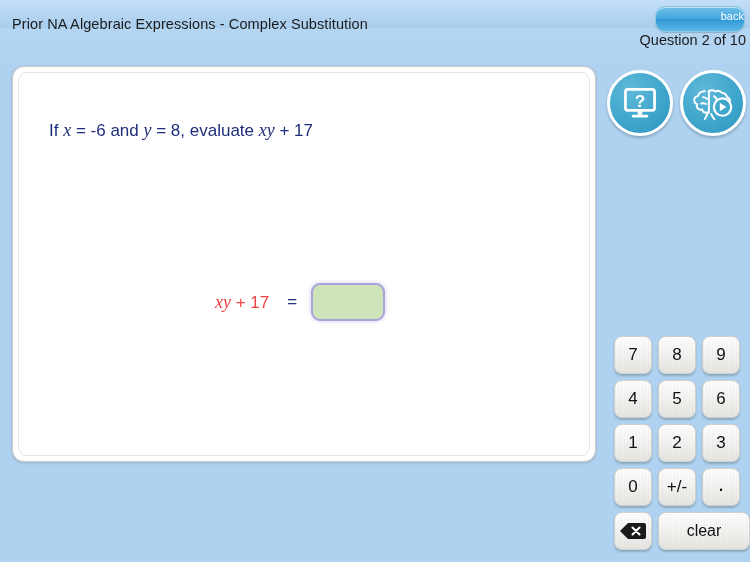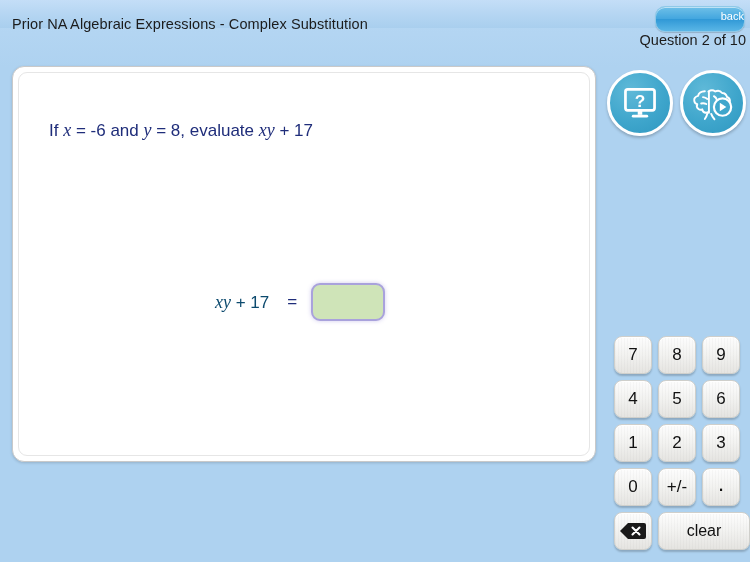--- a/index.html
+++ b/index.html
@@ -111,21 +111,21 @@
   
   .equation {
     position: absolute;
     left: 196px; top: 206px;
     display: flex;
     align-items: center;
     height: 46px;
   }
   .eq-expr {
     font-size: 17px;
-    color: #0c4a6e;
+    color: #ef4444;
     white-space: nowrap;
   }
   .eq-equals {
     font-size: 17px;
     color: #1f2d7a;
     margin-left: 18px;
     margin-right: 14px;
   }
   .answer-box {
     width: 74px; height: 38px;

